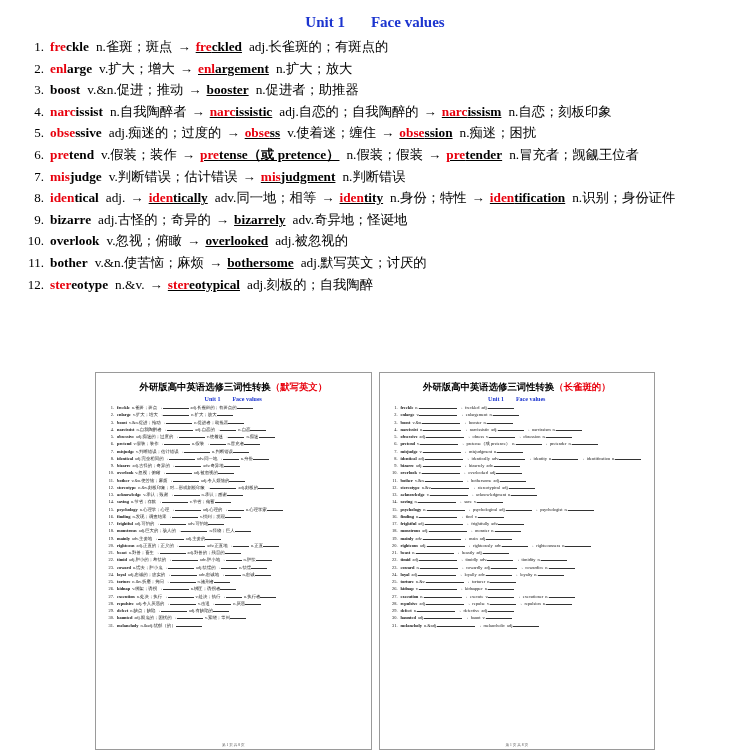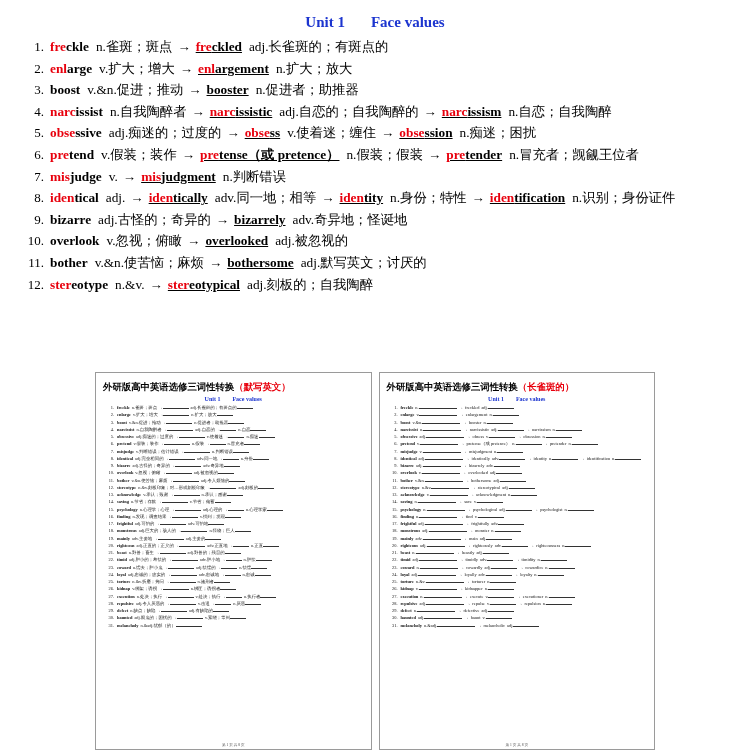--- a/index.html
+++ b/index.html
@@ -74,21 +74,21 @@
   .thumb{
     flex:1;
     background:#fff;
     border:1px solid #9a9a9a;
     box-sizing:border-box;
     padding:6px 7px 4px 7px;
     overflow:hidden;
     position:relative;
   }
   .thumb-title{
-    text-align:left;
+    text-align:center;
     font-weight:bold;
     font-size:9.4px;
     font-family:"Liberation Sans", sans-serif;
     margin:2px 0 2px 0;
   }
   .thumb-title .red{color:#e8000d;}
   .thumb-unit{
     text-align:center;
     color:#1c35cf;
     font-weight:bold;
@@ -174,21 +174,21 @@
         <span class="hw"><span class="r">narc</span>issist</span>
         <span class="pos">n.</span>
         <span class="cn">自我陶醉者</span>
         <span class="arrow">→</span>
         <span class="der"><span class="r">narc</span>issistic</span>
         <span class="pos">adj.</span>
         <span>自恋的；自我陶醉的</span>
         <span class="arrow">→</span>
         <span class="der"><span class="r">narc</span>issism</span>
         <span class="pos">n.</span>
-        <span>自恋；自我陶醉</span>
+        <span>自恋；刻板印象</span>
       </div>
       <div class="row">
         <span class="num">5.</span>
         <span class="hw"><span class="r">obse</span>ssive</span>
         <span class="pos">adj.</span>
         <span class="cn">痴迷的；过度的</span>
         <span class="arrow">→</span>
         <span class="der"><span class="r">obse</span>ss</span>
         <span class="pos">v.</span>
         <span>使着迷；缠住</span>
@@ -208,20 +208,21 @@
         <span>假装；假装</span>
         <span class="arrow">→</span>
         <span class="der"><span class="r">pre</span>tender</span>
         <span class="pos">n.</span>
         <span>冒充者；觊觎王位者</span>
       </div>
       <div class="row">
         <span class="num">7.</span>
         <span class="hw"><span class="r">mis</span>judge</span>
         <span class="pos">v.</span>
+        <span class="cn">判断错误；估计错误</span>
         <span class="arrow">→</span>
         <span class="der"><span class="r">mis</span>judgment</span>
         <span class="pos">n.</span>
         <span>判断错误</span>
       </div>
       <div class="row">
         <span class="num">8.</span>
         <span class="hw"><span class="r">iden</span>tical</span>
         <span class="pos">adj.</span>
         <span class="arrow">→</span>

